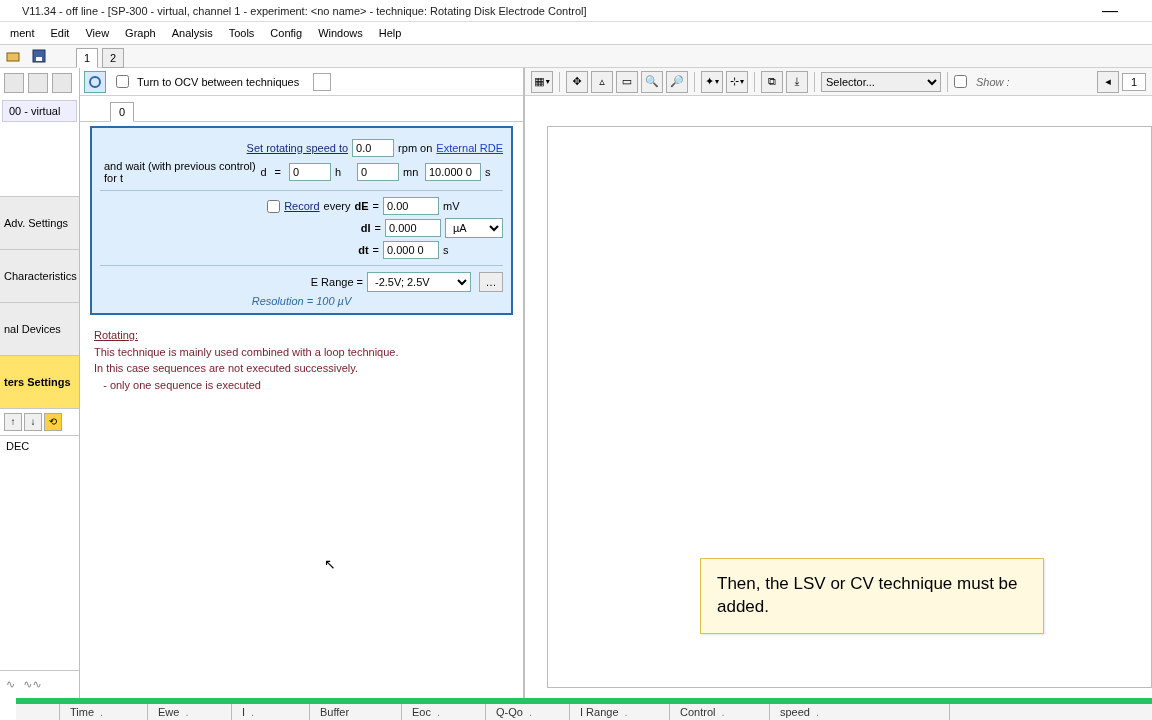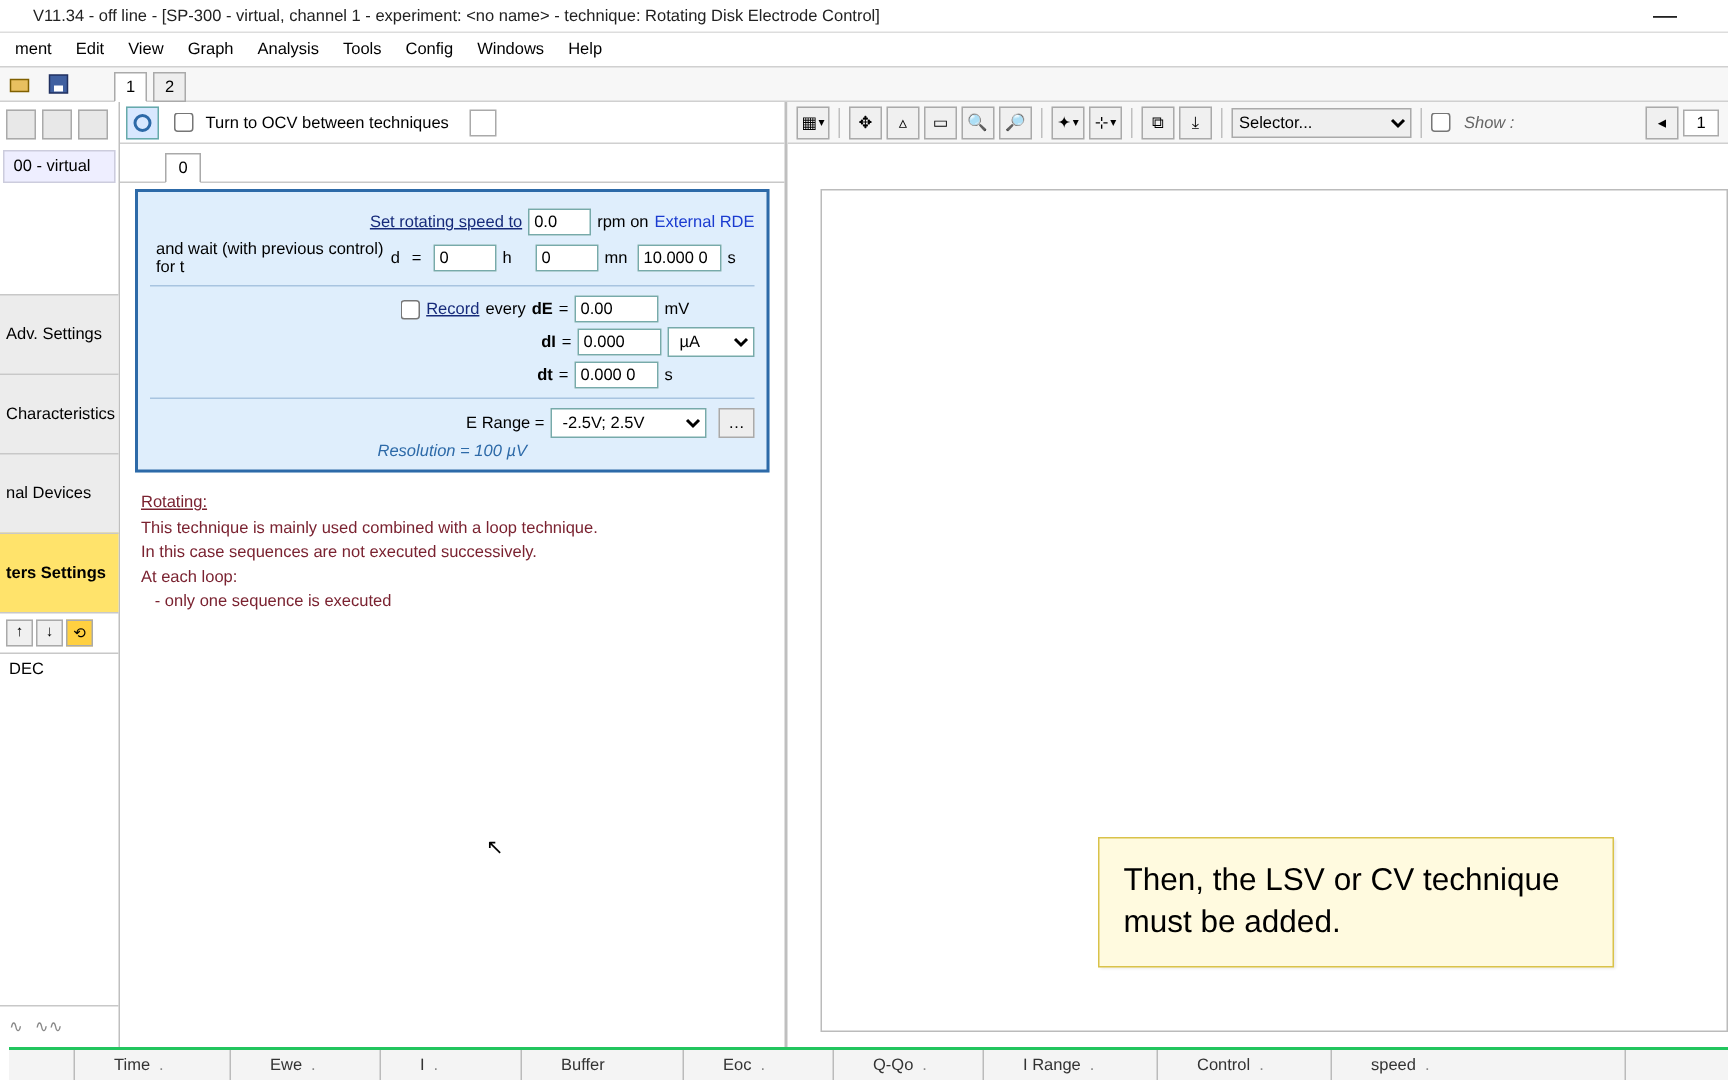--- a/index.html
+++ b/index.html
@@ -48,21 +48,21 @@
 .ctoolbar .mini { width: 18px; height: 18px; border: 1px solid #aaa; margin-left: 8px; }
 
 .seqtabrow { height: 26px; display: flex; align-items: flex-end; padding-left: 30px; border-bottom: 1px solid #c8c8c8; }
 .seqtabrow .seqtab { width: 24px; height: 20px; border: 1px solid #aaa; background: #fff; display: flex; align-items: center; justify-content: center; border-bottom: 1px solid #fff; position: relative; top: 1px; }
 
 
 .params { margin: 4px 10px; border: 2px solid #2d6aa8; background: #dfeefc; padding: 8px 8px 6px 8px; }
 .prow { display: flex; align-items: center; margin: 3px 0; gap: 4px; justify-content: flex-end; }
 .prow .plabel { text-align: right; }
 .prow .link { color: #162a7a; text-decoration: underline; }
-.prow .link2 { color: #1a3bd0; }
+.prow .link2 { color: #1a3bd0; text-decoration: underline; }
 .inp { background: #fff; border: 1px solid #7aa; padding: 1px 3px; height: 18px; }
 .inp.w40 { width: 42px; }
 .inp.w56 { width: 56px; }
 .unit { min-width: 18px; }
 .sep { border-top: 1px solid #a8c4e0; margin: 6px 0; }
 select.inp { height: 20px; }
 .moreb { width: 24px; height: 20px; border: 1px solid #aaa; background: #eee; margin-left: 4px; }
 .resol { text-align: center; font-style: italic; color: #2d6aa8; margin-top: 2px; }
 
 
@@ -79,24 +79,24 @@
 .gtoolbar .gbtn.dd::after { content: "▾"; font-size: 8px; margin-left: 1px; }
 .gtoolbar .gsep { width: 1px; height: 20px; background: #c0c0c0; margin: 0 3px; }
 .gtoolbar select { height: 20px; width: 120px; border: 1px solid #aaa; }
 .gtoolbar .show { margin-left: 6px; color: #666; font-style: italic; }
 .gtoolbar .pginp { width: 24px; height: 18px; border: 1px solid #aaa; text-align: center; }
 
 .plotwrap { flex: 1; padding: 30px 0 10px 22px; }
 .plot { width: 100%; height: 100%; border: 1px solid #bbb; background: #fff; }
 
 
-.callout { position: absolute; left: 732px; top: 558px; width: 344px; background: #fffadf; border: 1px solid #d9c24a; padding: 14px 16px; font-size: 21px; line-height: 1.35; font-family: Arial, sans-serif; box-shadow: 1px 1px 2px rgba(0,0,0,.1); }
-
-
-.status { position: absolute; bottom: 0; left: 6px; right: 0; height: 22px; display: flex; border-top: 2px solid #22c55e; background: #f4f4f4; gap: 16px; }
+.callout { position: absolute; left: 700px; top: 558px; width: 344px; background: #fffadf; border: 1px solid #d9c24a; padding: 14px 16px; font-size: 17px; line-height: 1.35; font-family: Arial, sans-serif; box-shadow: 1px 1px 2px rgba(0,0,0,.1); }
+
+
+.status { position: absolute; bottom: 0; left: 16px; right: 0; height: 22px; display: flex; border-top: 6px solid #22c55e; background: #f4f4f4; }
 .status .cell { border-right: 1px solid #bbb; padding: 3px 10px; display: flex; align-items: center; gap: 6px; }
 .status .cell .lbl { color: #333; }
 .status .cell .val { color: #888; }
 .status .w80 { width: 88px; } .status .w82 { width: 84px; } .status .w75 { width: 78px; }
 .status .w90 { width: 92px; } .status .w100 { width: 180px; } .status .w110 { width: 100px; }
 
 svg { display: block; }
 </style>
 </head>
 <body>
@@ -223,21 +223,20 @@
         <select class="inp" style="width:104px"><option>-2.5V; 2.5V</option></select>
         <button class="moreb">…</button>
       </div>
       <div class="resol">Resolution = 100 µV</div>
     </div>
 
     <div class="caution">
       <div class="hd">Rotating:</div>
       <div>This technique is mainly used combined with a loop technique.</div>
       <div>In this case sequences are not executed successively.</div>
-      <div>At each loop:</div>
       <div style="white-space:pre">   - only one sequence is executed</div>
     </div>
   </div>
 
   <div class="rightcol">
     <div class="gtoolbar">
       <span class="gbtn dd">▦</span>
       <span class="gsep"></span>
       <span class="gbtn">✥</span>
       <span class="gbtn">▵</span>

